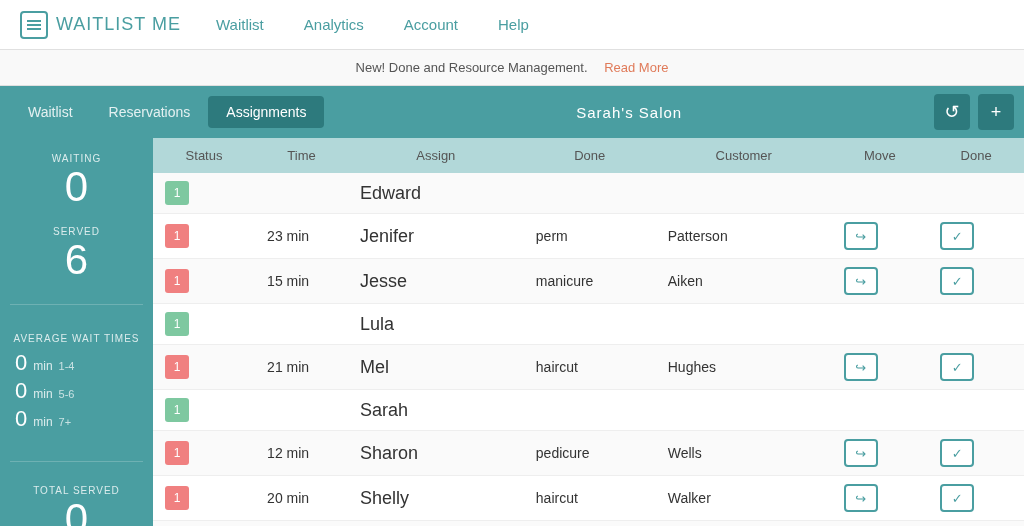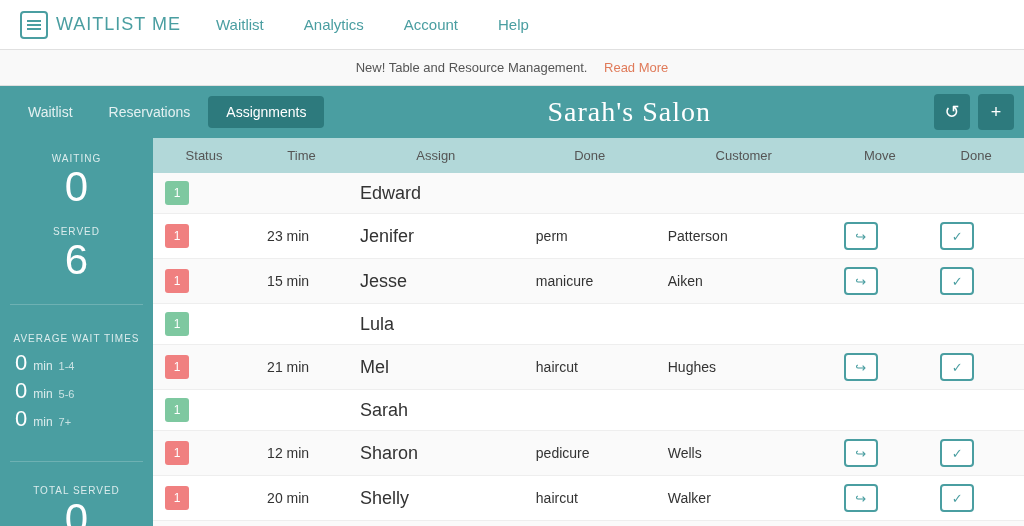--- a/index.html
+++ b/index.html
@@ -83,24 +83,23 @@
       opacity: 0.85;
     }
     .tab-btn.active {
       background: #2d7a7d;
       opacity: 1;
     }
     .salon-title {
       flex: 1;
       text-align: center;
       color: #fff;
-      font-size: 28px;
+      font-size: 15px;
       font-weight: 300;
       letter-spacing: 1px;
-      font-family: Liberation Serif, serif;
     }
     .header-actions {
       display: flex;
       gap: 8px;
     }
     .icon-btn {
       width: 36px;
       height: 36px;
       border-radius: 4px;
       border: none;
@@ -271,21 +270,21 @@
   </div>
   <div class="nav-links">
     <a class="nav-link" href="#">Waitlist</a>
     <a class="nav-link" href="#">Analytics</a>
     <a class="nav-link" href="#">Account</a>
     <a class="nav-link" href="#">Help</a>
   </div>
 </nav>
 
 <div class="banner">
-  <span>New! Table and Resource Management.</span>
+  <span>New! Done and Resource Management.</span>
   <a class="banner-link" href="#">Read More</a>
 </div>
 
 <div class="main-header">
   <button class="tab-btn">Waitlist</button>
   <button class="tab-btn">Reservations</button>
   <button class="tab-btn active">Assignments</button>
   <div class="salon-title">Sarah's Salon</div>
   <div class="header-actions">
     <button class="icon-btn">

